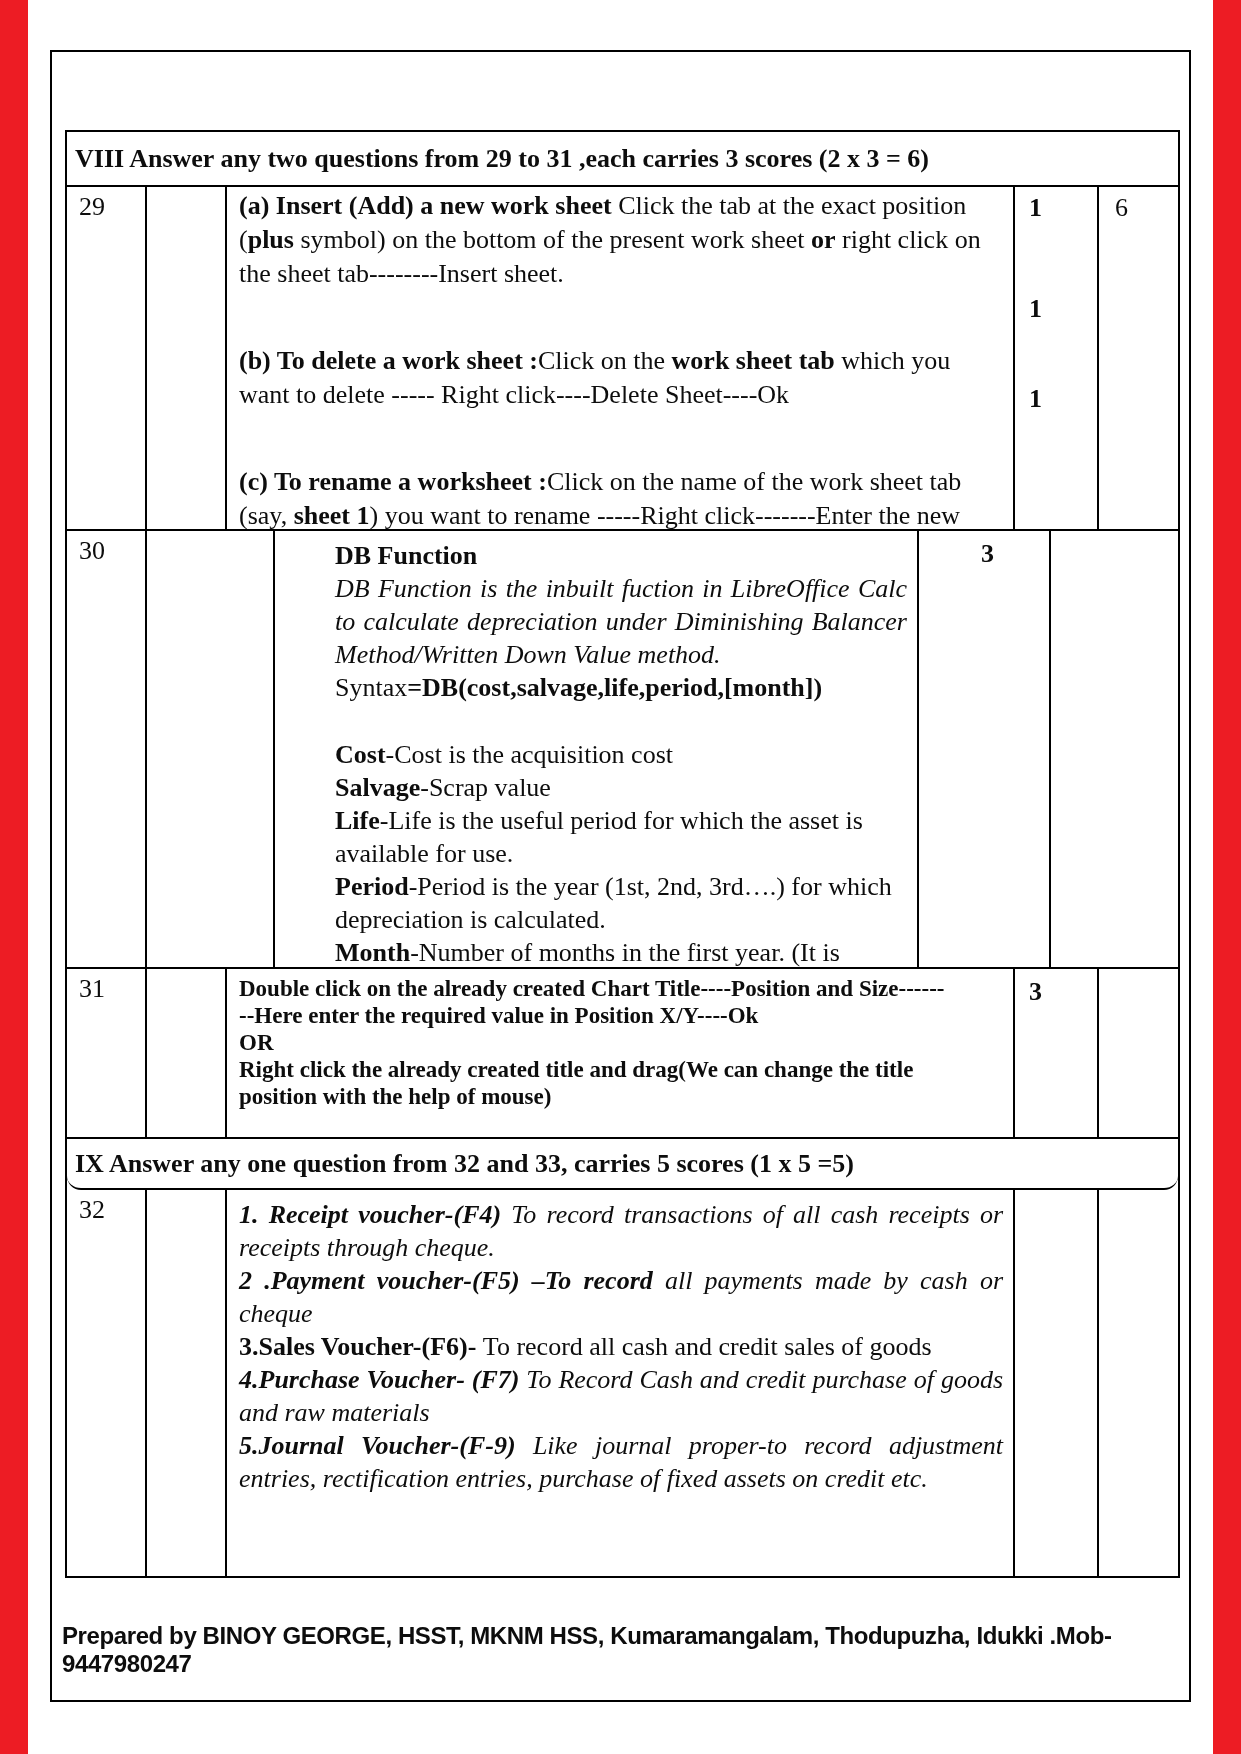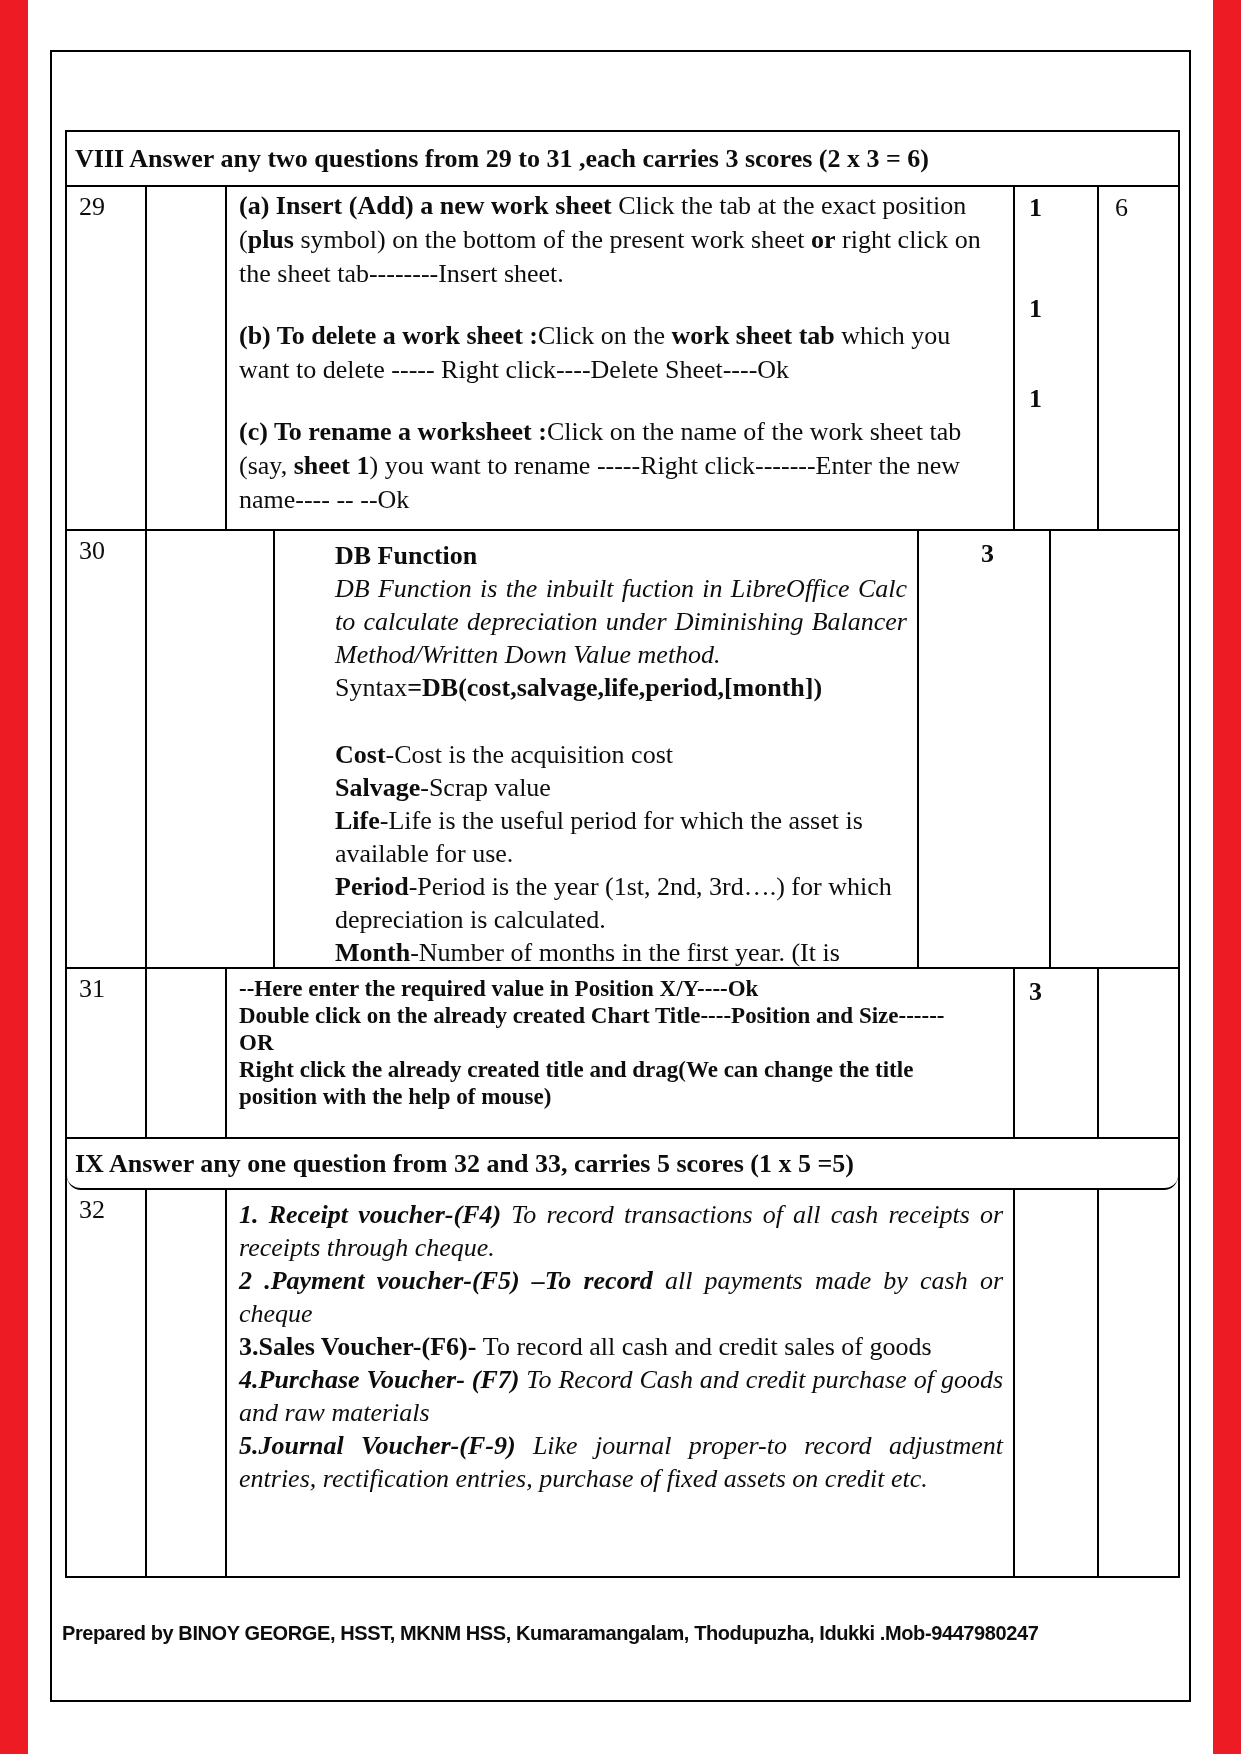--- a/index.html
+++ b/index.html
@@ -23,30 +23,30 @@
   .c-blank{width:80px;border-right:2px solid #000;}
   .c-text{flex:1;border-right:2px solid #000;padding:5px 10px 0 12px;font-size:26px;
           line-height:33px;overflow:hidden;}
   .c-marks{width:84px;border-right:2px solid #000;padding-left:14px;font-size:26px;
            font-weight:bold;line-height:33px;}
   .c-score{width:79px;padding:6px 0 0 16px;font-size:26px;}
   .c-text p{margin:0;}
   .b{font-weight:bold;}
   .just{text-align:justify;font-style:italic;}
   .r29 .c-text{line-height:34px;padding-top:2px;}
-  .r29 .c-text p.gap{margin-top:28px;}
+  .r29 .c-text p.gap{margin-top:53px;}
   .r30 .c-text{padding-top:8px;}
   .r30 .c-text p.gap{margin-top:34px;}
   .r31 .c-text{font-size:23px;line-height:27px;font-weight:bold;padding-top:6px;}
   .r32 .c-text{padding-top:8px;}
   .mk{display:block;}
   .mk.m0{margin-top:4px;} .mk.m1{margin-top:68px;} .mk.m2{margin-top:57px;} .mk.single{margin-top:6px;}
   .footer{position:absolute;left:62px;top:1622px;width:1080px;
           font-family:"Liberation Sans","DejaVu Sans",sans-serif;font-weight:bold;
-          font-size:20px;letter-spacing:-0.4px;color:#0d0d0d;}
+          font-size:24px;letter-spacing:-0.4px;color:#0d0d0d;}
 </style>
 </head>
 <body>
 
 <div class="canvas">
 
   <div class="edge-bar left" style="background: rgb(237, 28, 36);"></div>
   <div class="edge-bar right" style="background: rgb(237, 28, 36);"></div>
 
   <div class="page-frame"></div>
@@ -87,22 +87,22 @@
       <div class="c c-marks">
         <span class="mk single">3</span>
       </div>
       <div class="c c-score"></div>
     </div>
 
     <div class="qrow r31">
       <div class="c c-qno">31</div>
       <div class="c c-blank"></div>
       <div class="c c-text">
+        <p><span class="b">Double click on the already created Chart Title----Position and Size------</span></p>
         <p><span class="b">--Here enter the required value in Position X/Y----Ok</span></p>
-        <p><span class="b">Double click on the already created Chart Title----Position and Size------</span></p>
         <p><span class="b">OR</span></p>
         <p><span class="b">Right click the already created title and drag(We can change the title</span></p>
         <p><span class="b">position with the help of mouse)</span></p>
       </div>
       <div class="c c-marks">
         <span class="mk single">3</span>
       </div>
       <div class="c c-score"></div>
     </div>
 

